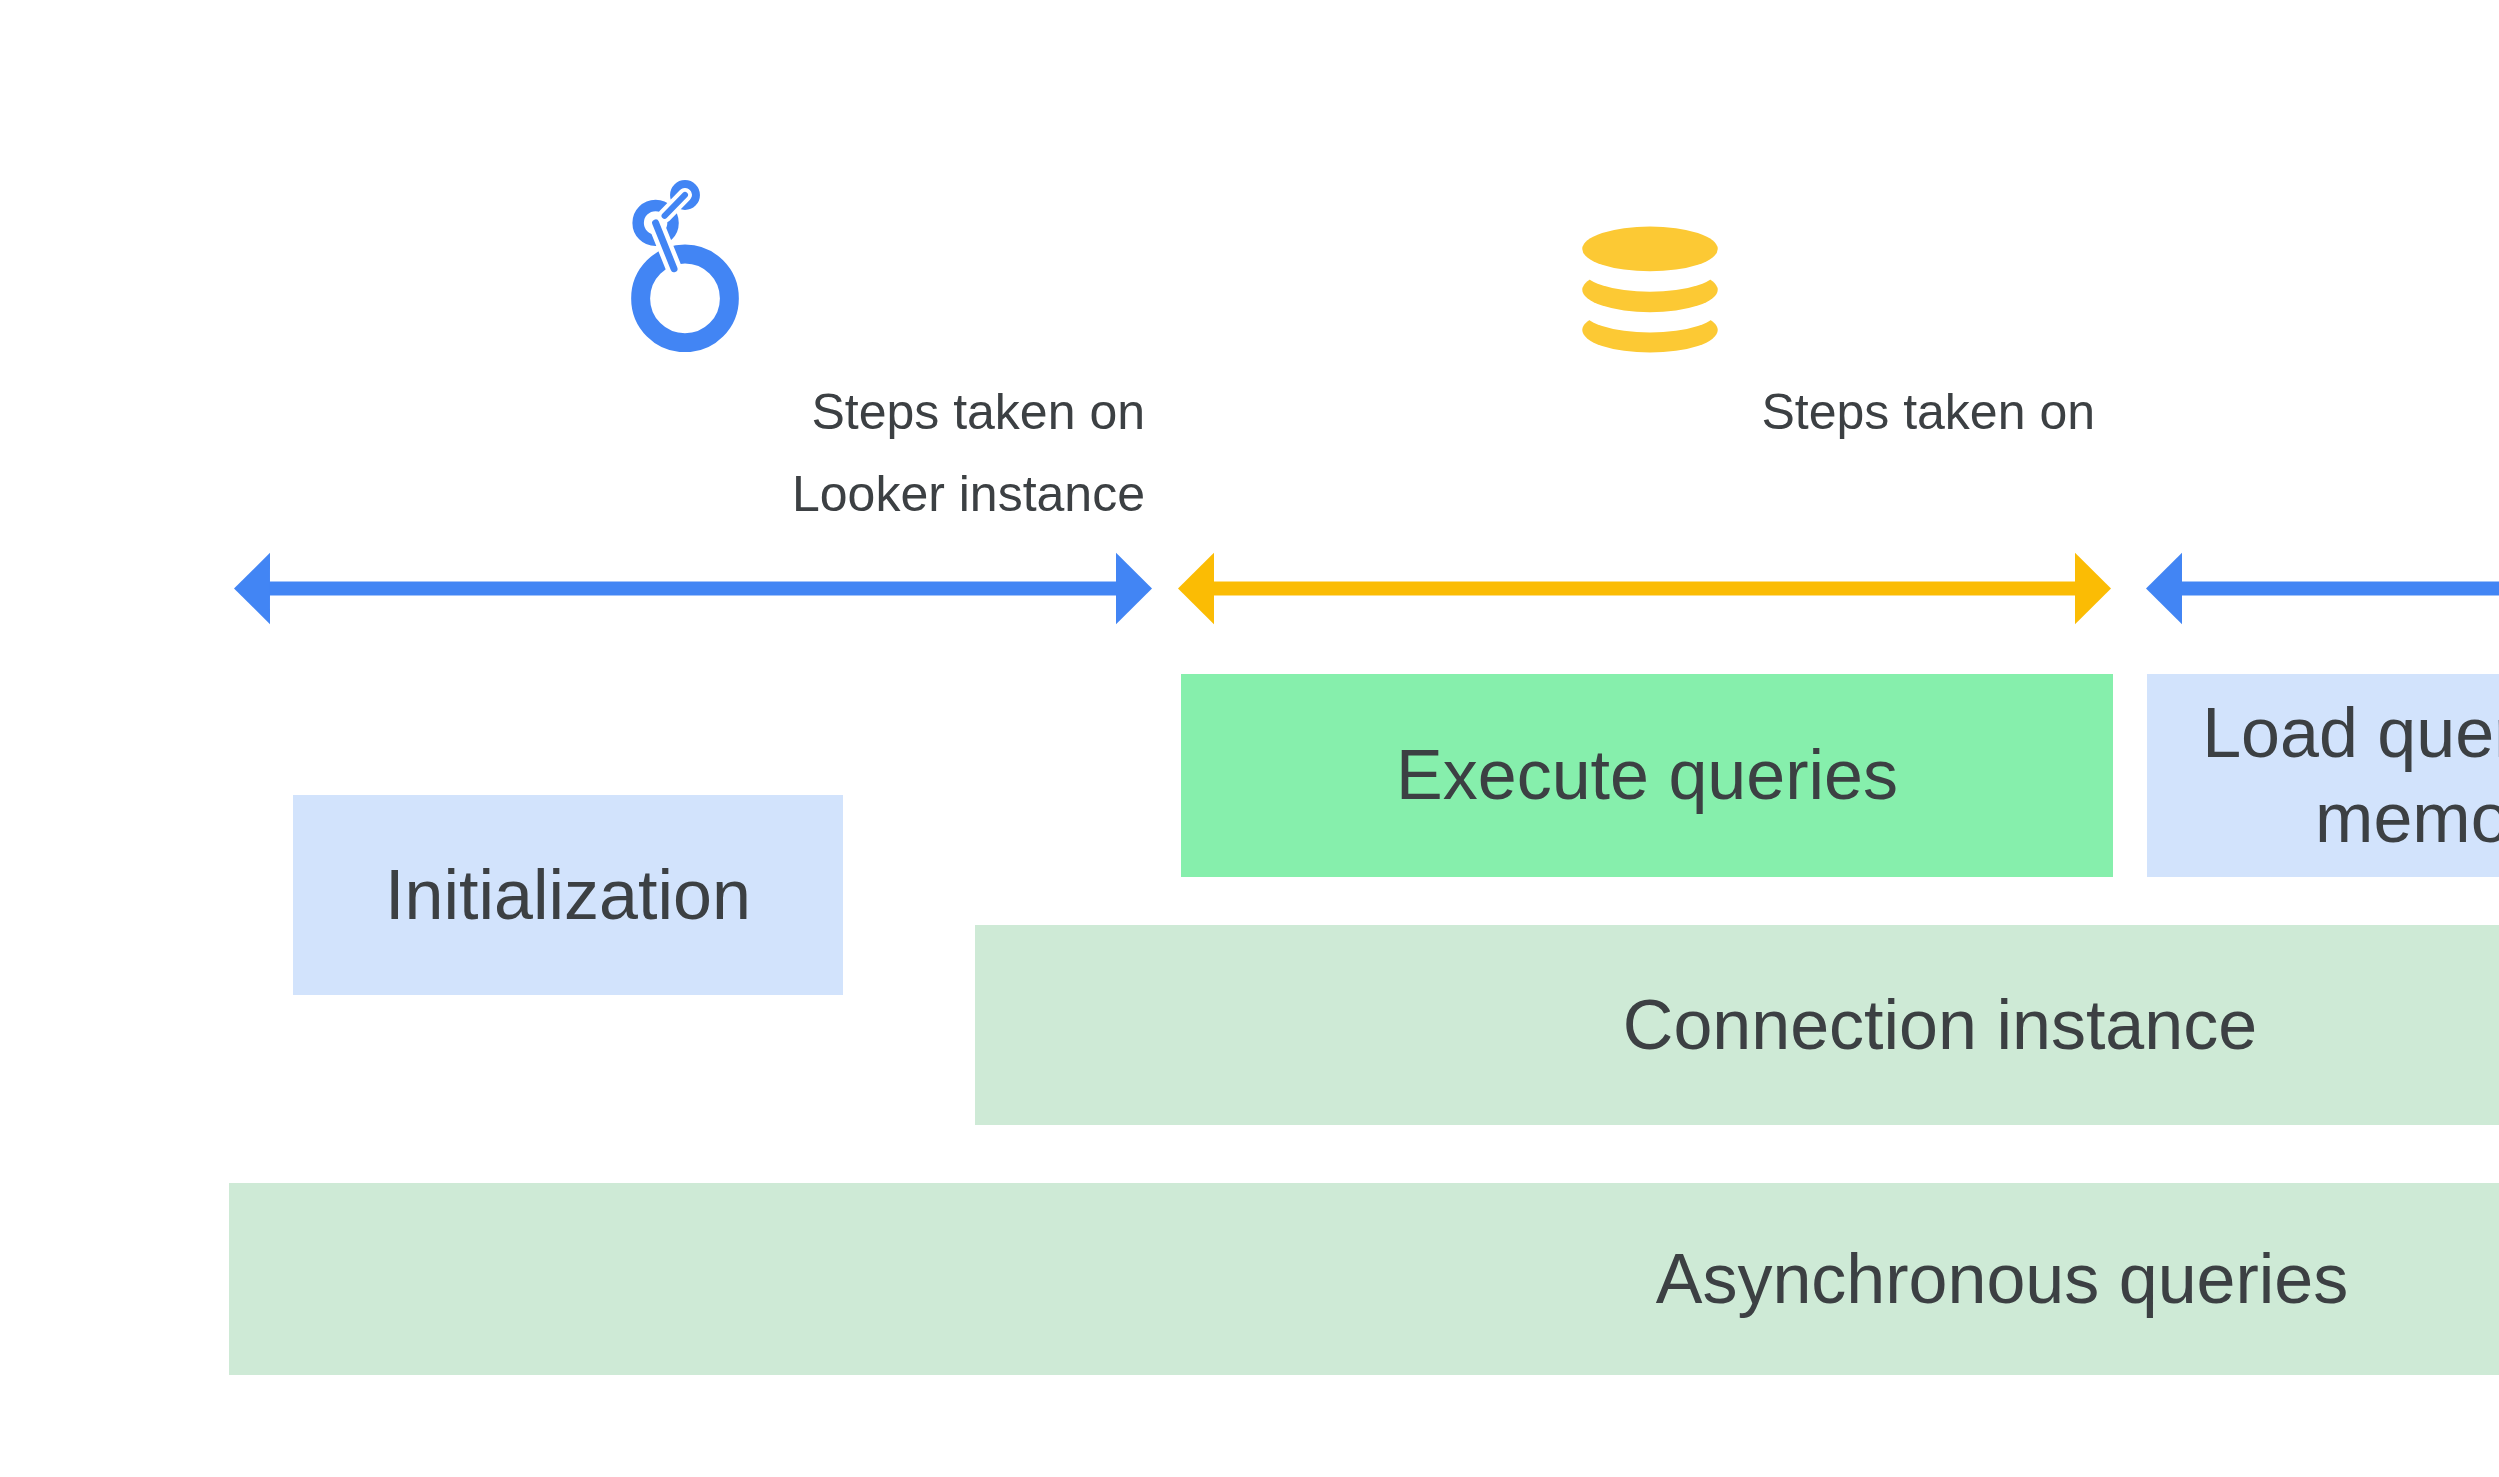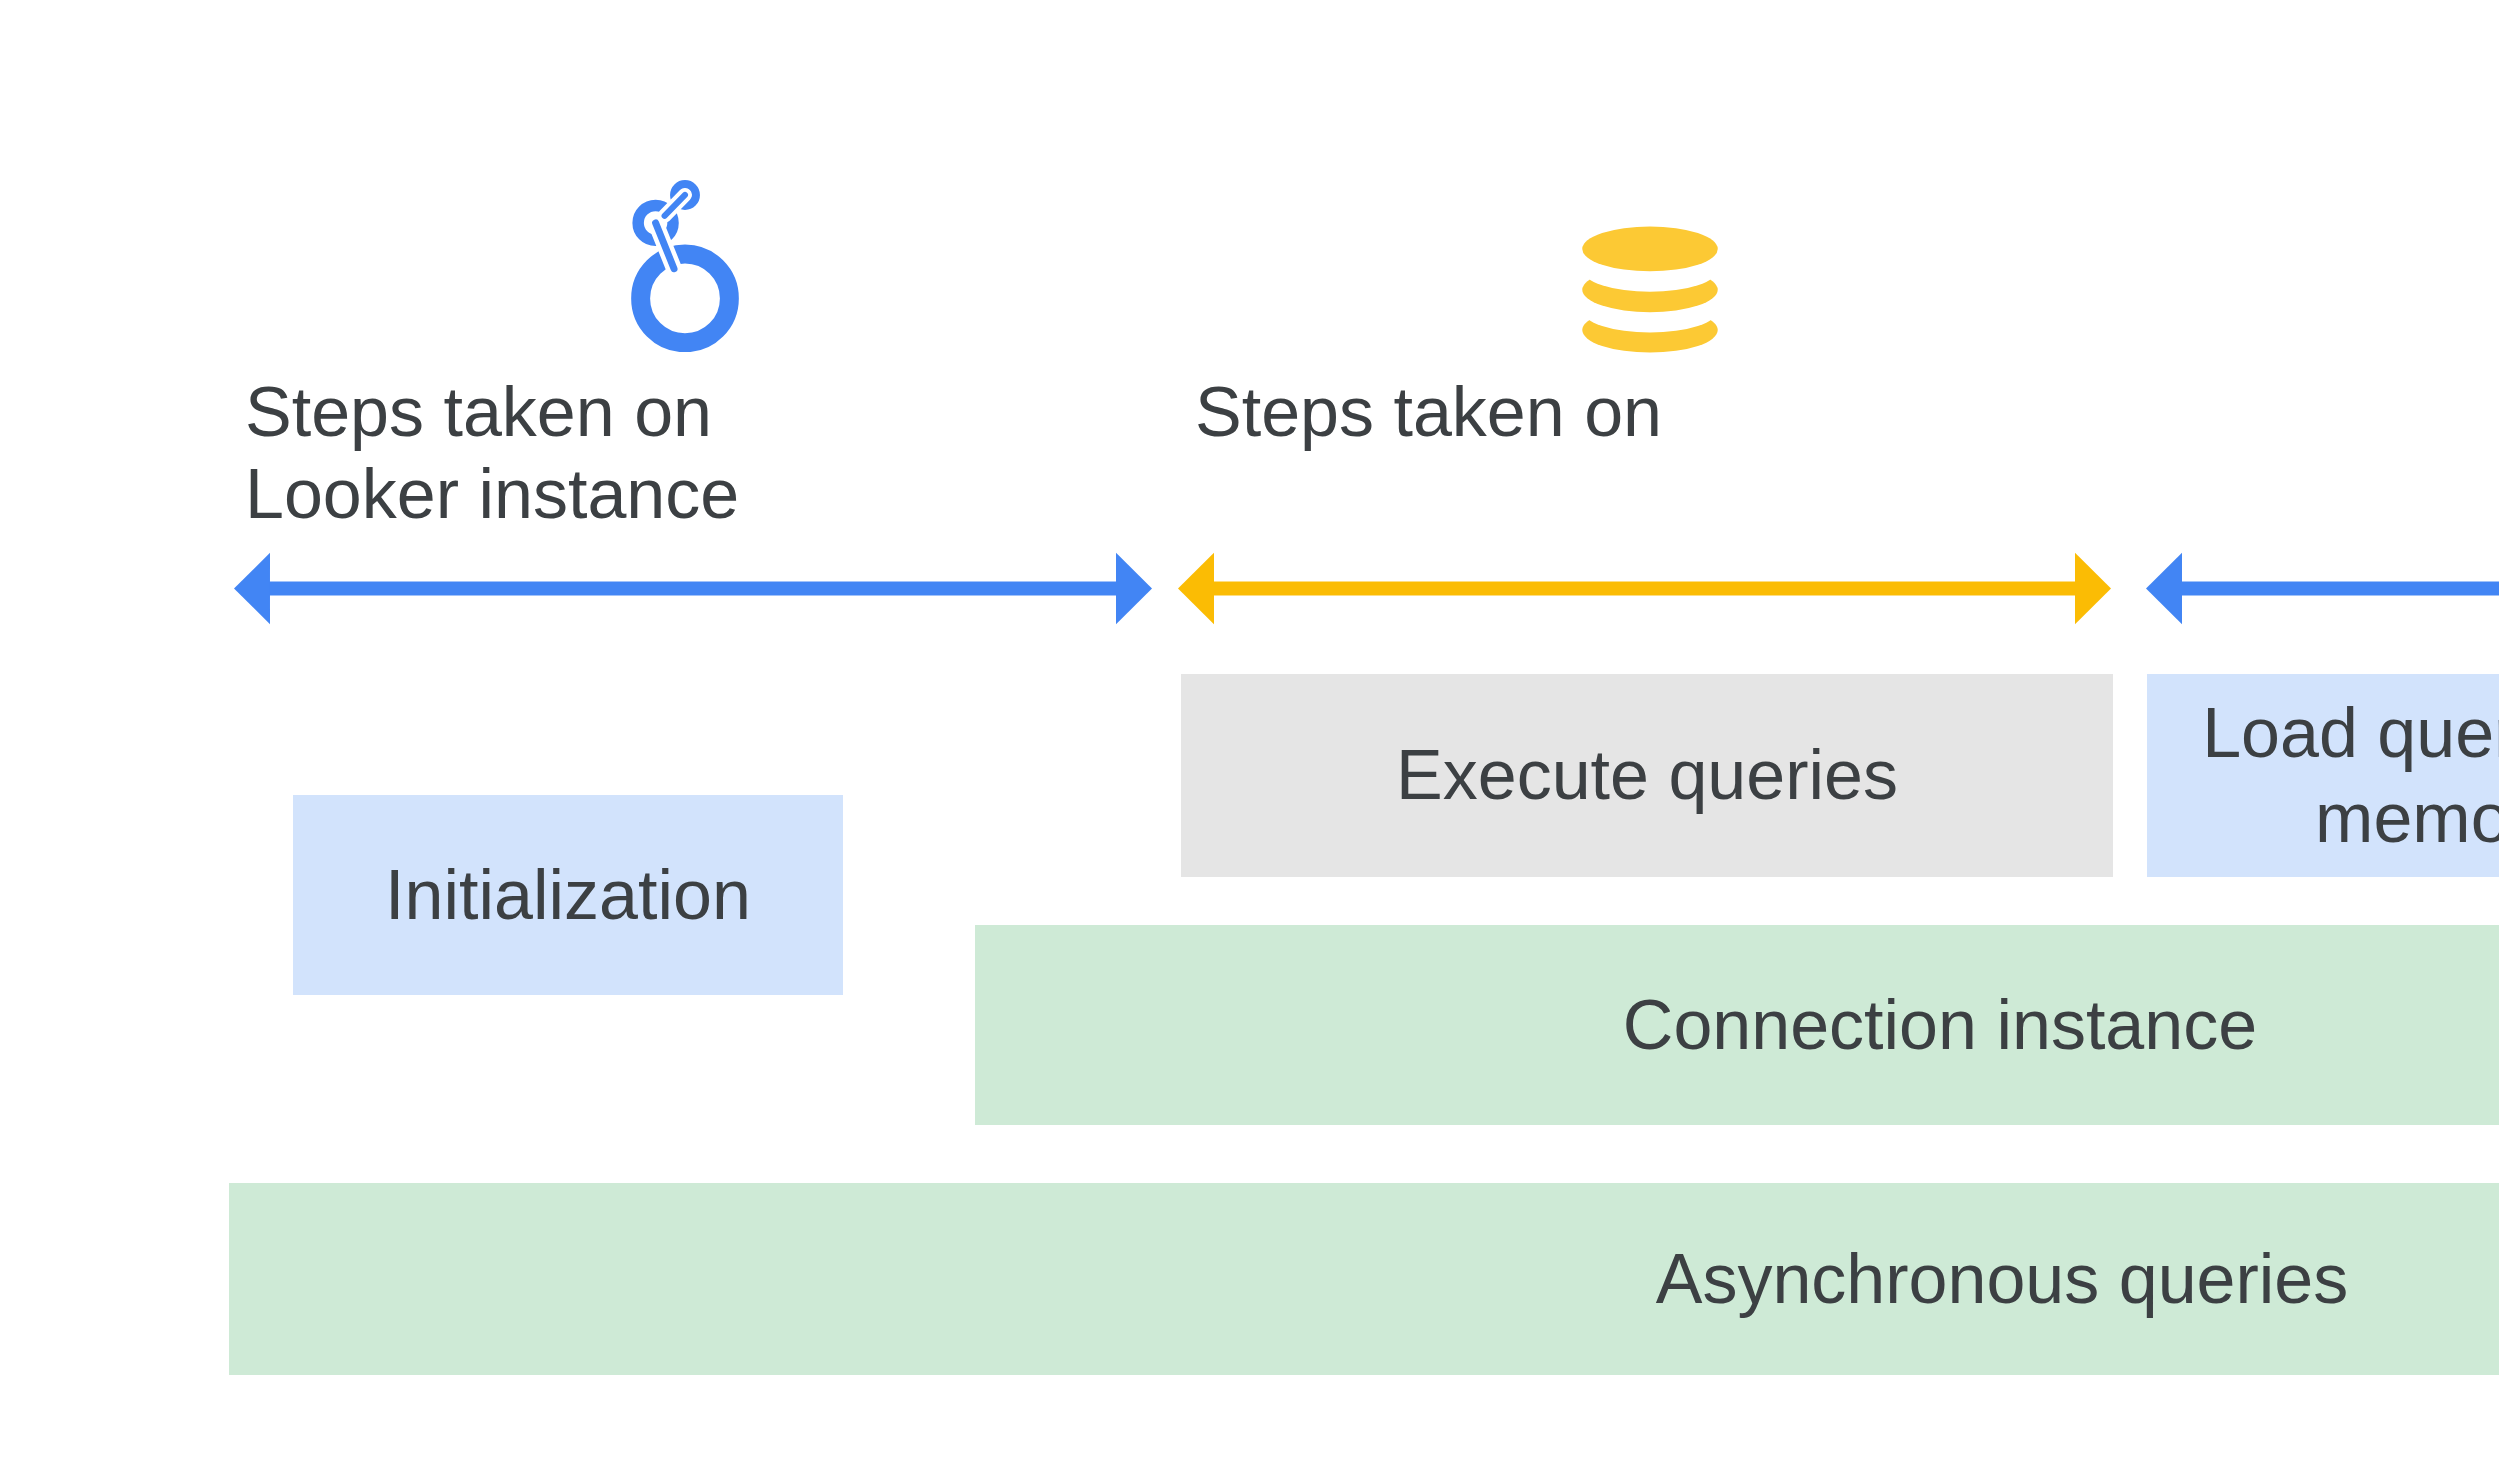--- a/index.html
+++ b/index.html
@@ -6,38 +6,38 @@
   #canvas {
     position: relative;
     width: 3999px;
     height: 1478px;
     background: #ffffff;
     font-family: "Liberation Sans", sans-serif;
     overflow: hidden;
   }
   .abs { position: absolute; }
   .header {
-    text-align: left;
+    text-align: right;
     color: #3c4043;
-    font-size: 70px;
+    font-size: 50px;
     line-height: 82px;
     white-space: nowrap;
   }
   .box {
     position: absolute;
     display: flex;
     align-items: center;
     justify-content: center;
     text-align: center;
     color: #3c4043;
     font-size: 70px;
     line-height: 85px;
   }
   .box-blue   { background: #d2e3fc; }
-  .box-yellow { background: #e5e5e5; }
+  .box-yellow { background: #86efac; }
   .box-green  { background: #ceead6; }
   .blue-fill   { fill: #4285f4; }
   .yellowA-fill{ fill: #fbbc04; }
   .yellowI-fill{ fill: #fcc934; }
   .blue-stroke   { stroke: #4285f4; fill: none; }
   .white-stroke  { stroke: #ffffff; fill: none; }
 </style>
 </head>
 <body>
 

